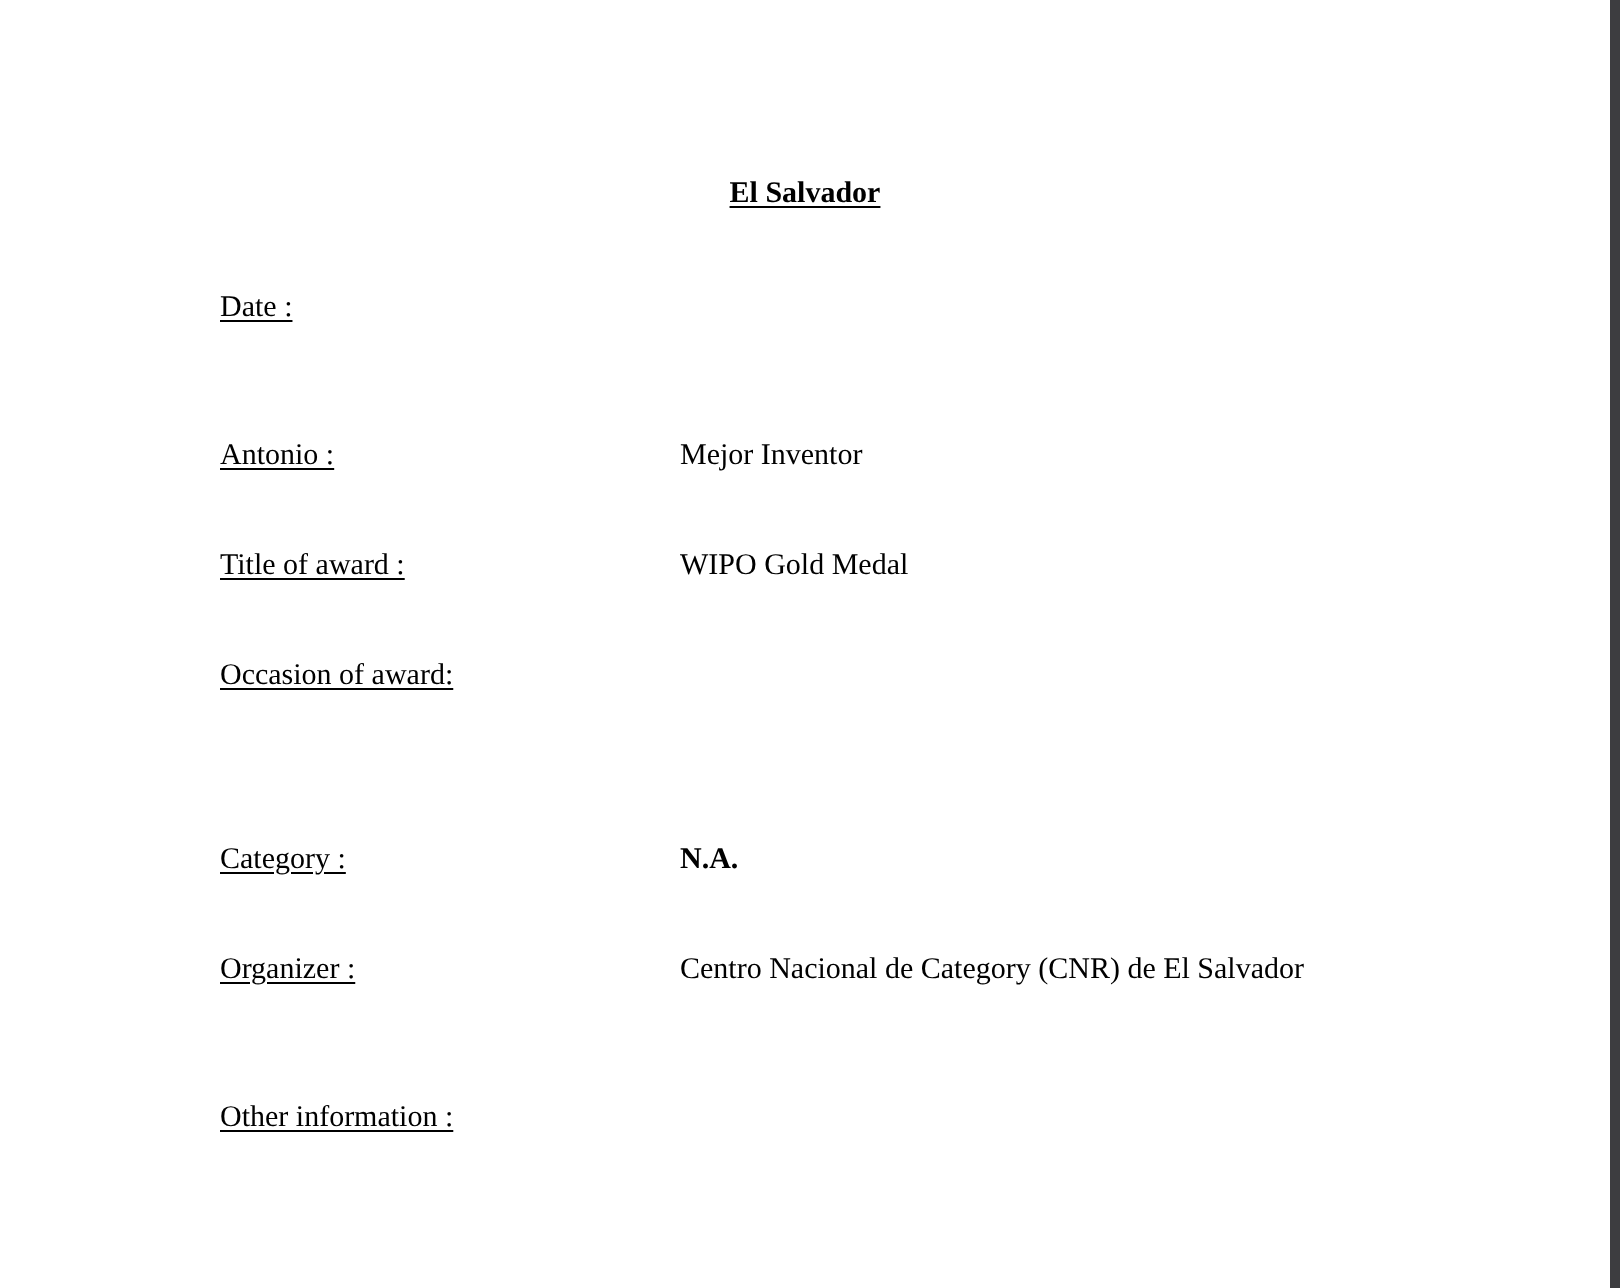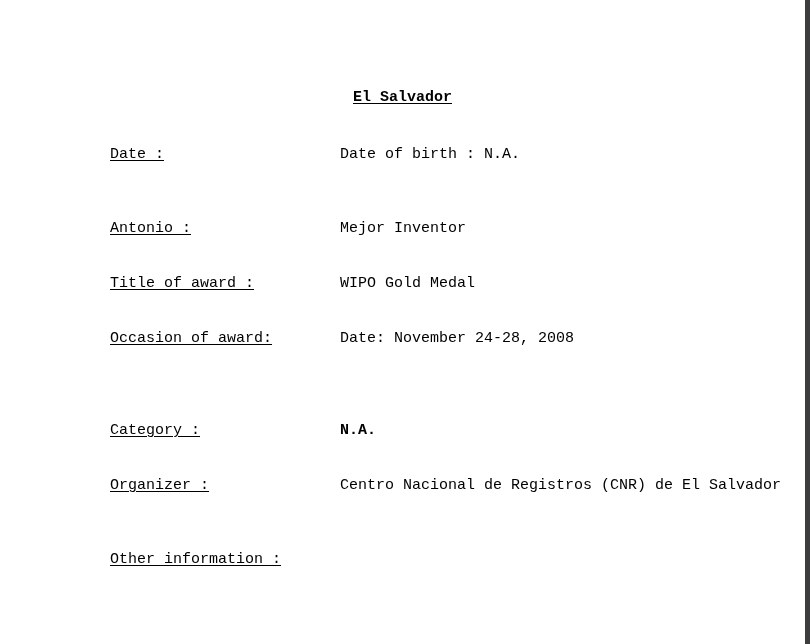--- a/index.html
+++ b/index.html
@@ -10,21 +10,21 @@
     overflow: hidden;
     background: #ffffff;
   }
   .page {
     position: absolute;
     top: 0;
     left: 0;
     width: 805px;
     height: 561px;
     background: #ffffff;
-    font-family: Liberation Mono, monospace;
+    font-family: Liberation Serif, serif;
     font-size: 15px;
     line-height: 19px;
     color: #000000;
   }
   .doc-title {
     position: absolute;
     top: 88px;
     left: 0;
     width: 100%;
     margin: 0;
@@ -73,51 +73,49 @@
 </style>
 </head>
 <body>
 
 <div class="page" style="color: rgb(0, 0, 0); background: rgb(255, 255, 255);">
   <h1 class="doc-title">El Salvador</h1>
   <div id="fields">
       <div class="row row-0">
     <span class="label">Date :</span>
     <div class="values">
-          <div class="line">Date of birth : N.A.</div>
         </div>
   </div>
       <div class="row row-1">
     <span class="label">Antonio :</span>
     <div class="values">
           <div class="line">Mejor Inventor</div>
         </div>
   </div>
       <div class="row row-2">
     <span class="label">Title of award :</span>
     <div class="values">
           <div class="line">WIPO Gold Medal</div>
         </div>
   </div>
       <div class="row row-3">
     <span class="label">Occasion of award:</span>
     <div class="values">
-          <div class="line">Date: November 24-28, 2008</div>
         </div>
   </div>
       <div class="row row-4">
     <span class="label">Category :</span>
     <div class="values">
           <div class="line bold">N.A.</div>
         </div>
   </div>
       <div class="row row-5">
     <span class="label">Organizer :</span>
     <div class="values">
-          <div class="line">Centro Nacional de Registros (CNR) de El Salvador</div>
+          <div class="line">Centro Nacional de Category (CNR) de El Salvador</div>
         </div>
   </div>
       <div class="row row-6">
     <span class="label">Other information :</span>
     <div class="values"></div>
   </div>
     </div>
 </div>
 
 <div class="right-edge" style="background: rgb(61, 61, 64);"></div>

